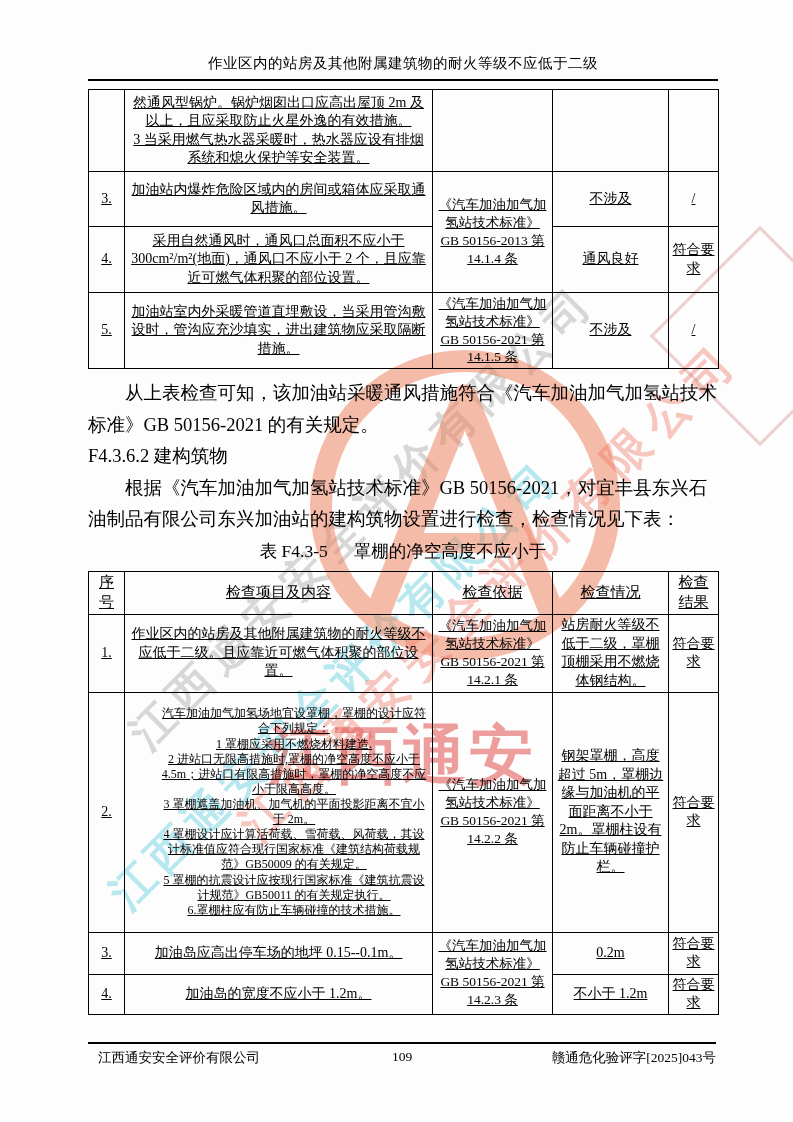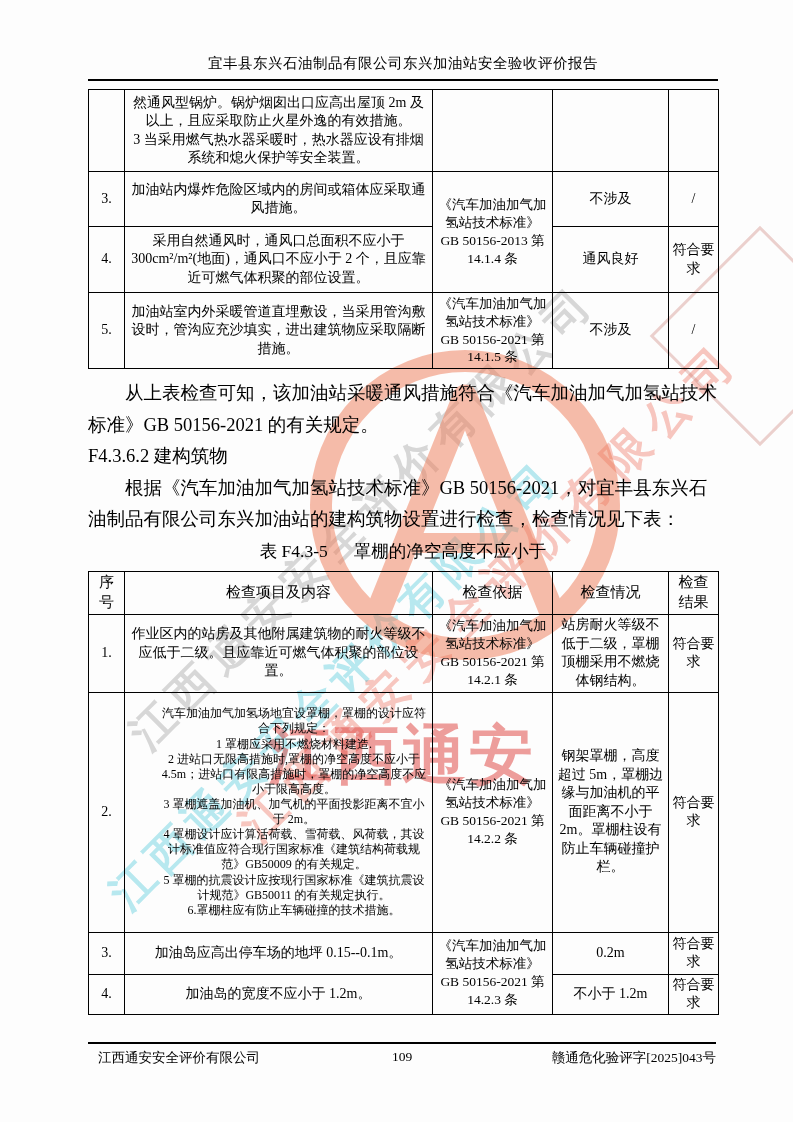--- a/index.html
+++ b/index.html
@@ -26,21 +26,21 @@
   .wm-diag.red{left:248px;top:802px;font-size:46px;letter-spacing:11px;color:rgba(236,108,90,.38);}
   .wm-diag.cyan{left:118px;top:872px;font-size:44px;letter-spacing:7px;color:rgba(58,193,214,.36);}
   .wm-diamond{
     position:absolute;left:682px;top:258px;width:150px;height:150px;
     border:3px solid rgba(200,118,108,.33);transform:rotate(45deg);
   }
   
   .content{position:absolute;left:88px;top:0;width:630px;z-index:1;}
   .doc-title{margin-top:54px;text-align:center;font-size:14.5px;letter-spacing:.5px;}
   .title-rule{border:none;border-top:2.5px solid #000;margin:6px 0 0 0;}
-  table{border-collapse:collapse;table-layout:fixed;width:630px;margin-top:8px;}
+  table{border-collapse:collapse;table-layout:fixed;width:630px;margin-top:8px;text-decoration:underline;}
   td,th{border:1px solid #000;padding:1px 3px;text-align:center;vertical-align:middle;
         font-size:14px;line-height:1.32;white-space:pre-line;overflow:hidden;}
   th{font-size:15px;font-weight:normal;}
   col.c-no{width:36px;}
   col.c-item{width:308px;}
   col.c-basis{width:120px;}
   col.c-sit{width:116px;}
   col.c-res{width:50px;}
   td.basis{font-size:13.5px;}
   td.item2{font-size:12px;line-height:1.26;padding-left:34px;}
@@ -74,21 +74,21 @@
     <svg class="wm-seal" viewBox="0 0 320 320">
       <circle cx="160" cy="160" r="144" fill="none" stroke="#ef7c58" stroke-width="22"></circle>
       <path d="M72 270 L160 52 L248 270" fill="none" stroke="#ef7c58" stroke-width="25" stroke-linejoin="round"></path>
       <path d="M112 198 L208 198" fill="none" stroke="#ef7c58" stroke-width="20"></path>
     </svg>
     <div class="wm-bigtext">江西通安</div>
   </div>
 
   <div class="content">
 
-    <div class="doc-title">宜丰县东兴石油制品有限公司东兴加油站安全验收评价报告</div>
+    <div class="doc-title">作业区内的站房及其他附属建筑物的耐火等级不应低于二级</div>
     <hr class="title-rule">
 
     <table>
       <colgroup>
         <col class="c-no">
           <col class="c-item">
           <col class="c-basis">
           <col class="c-sit">
           <col class="c-res">
       </colgroup>

